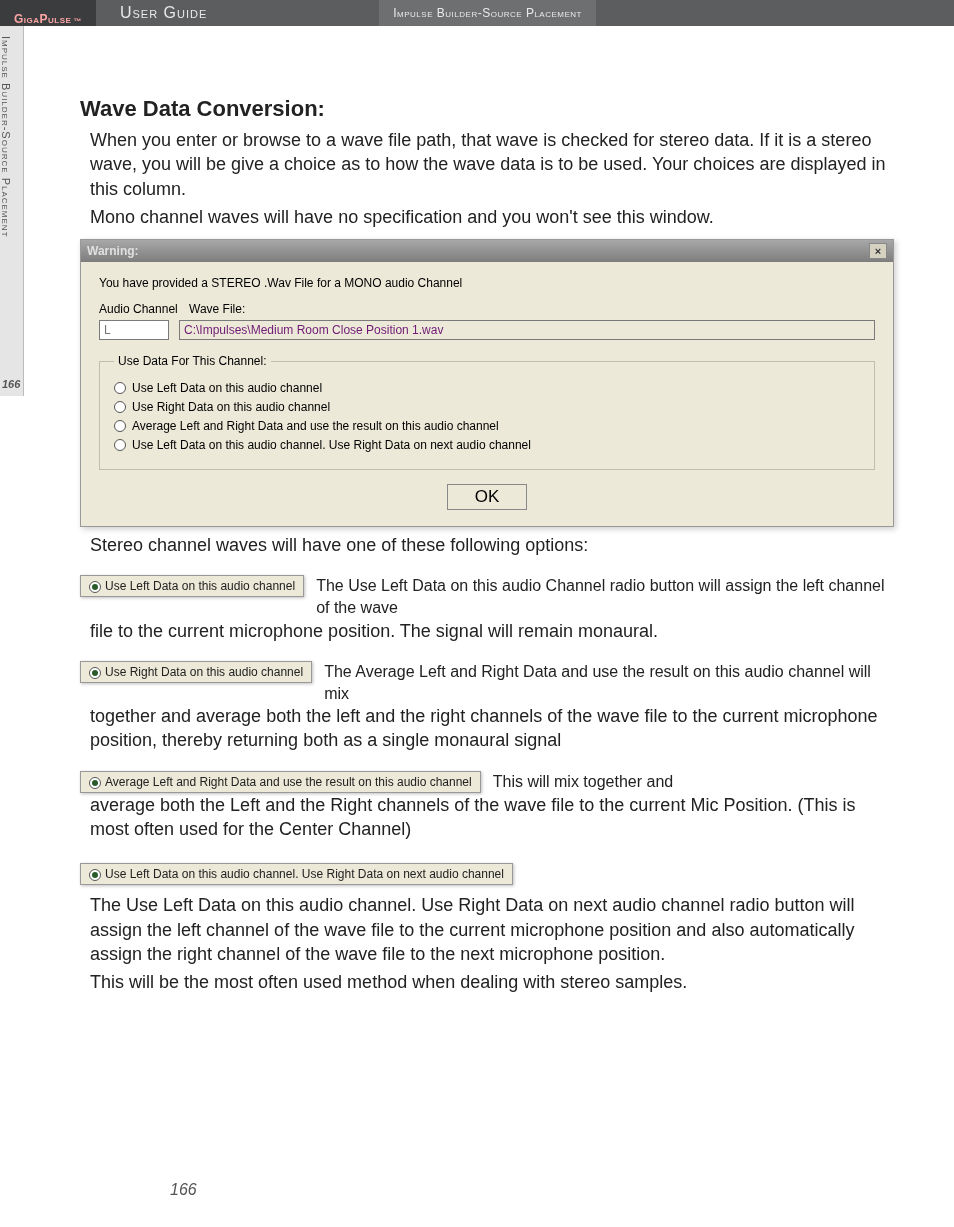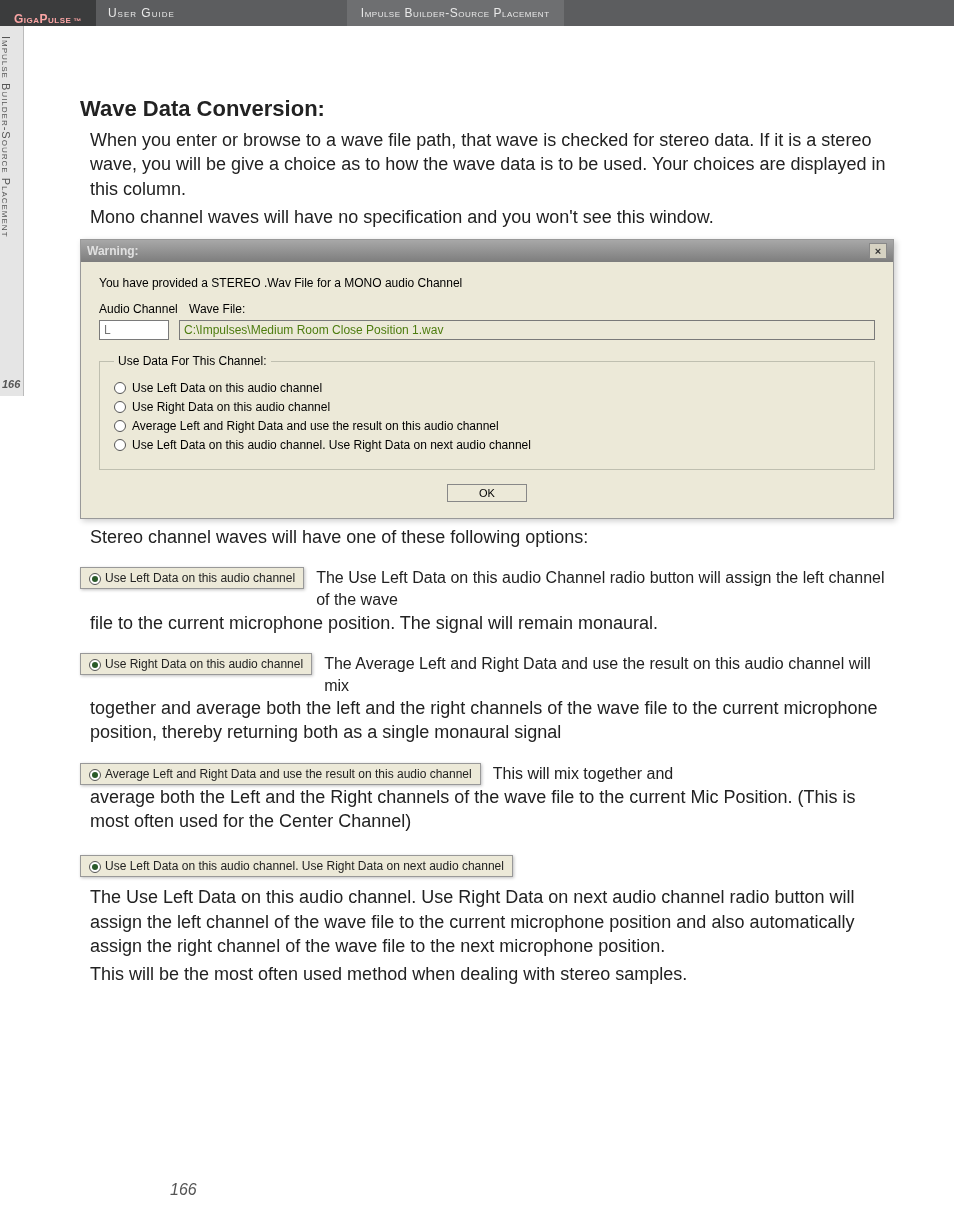--- a/index.html
+++ b/index.html
@@ -1,44 +1,44 @@
 <!DOCTYPE html>
 <html><head>
 <meta charset="utf-8">
 <style>
   * { box-sizing: border-box; margin: 0; padding: 0; }
   body { width: 954px; height: 1227px; background: #fff; font-family: "Segoe UI", "Myriad Pro", Arial, sans-serif; color: #222; position: relative; }
   .topbar { background: #5c5d5f; color: #e9e9e9; height: 26px; display: flex; align-items: center; }
   .topbar-left { background: #3b3c3d; color: #fca5a5; font-weight: 700; padding: 0 14px; height: 100%; display: flex; align-items: flex-end; font-size: 12px; letter-spacing: 0.5px; font-variant: small-caps; }
   .topbar-left .tm { font-size: 8px; vertical-align: top; margin-left: 2px; }
-  .topbar-mid { padding: 0 12px; font-size: 12px; letter-spacing: 1px; font-variant: small-caps; }
+  .topbar-mid { padding: 0 12px; font-size: 16px; letter-spacing: 1px; font-variant: small-caps; margin-left: 12px; }
   .topbar-right { background: #6e6f71; padding: 0 14px; height: 100%; display: flex; align-items: center; font-size: 12px; letter-spacing: 0.5px; font-variant: small-caps; margin-left: 160px; }
   .side-tab { position: absolute; left: 0; top: 26px; width: 24px; height: 370px; background: #e5e5e5; border-right: 1px solid #bbb; }
   .side-tab .vtext { writing-mode: vertical-rl; text-orientation: mixed; font-variant: small-caps; font-size: 11px; letter-spacing: 1px; color: #555; padding-top: 10px; padding-right: 4px; }
   .side-tab .pagenum { position: absolute; bottom: 6px; left: 2px; font-size: 11px; font-style: italic; font-weight: 700; color: #555; }
   .content { margin-left: 80px; margin-right: 60px; padding-top: 70px; }
   h2.section { font-size: 22px; font-weight: 700; margin-bottom: 6px; }
   p.body { font-size: 18px; line-height: 1.35; margin-bottom: 4px; margin-left: 10px; }
   .dialog { border: 1px solid #999; box-shadow: 2px 2px 6px rgba(0,0,0,0.2); margin: 10px 0 6px 0; background: #ece9d8; font-family: Tahoma, sans-serif; font-size: 12px; color: #000; }
   .dialog-title { background: linear-gradient(#a8a8a8,#7d7d7d); color: #e0e0e0; font-size: 12px; padding: 3px 6px; display: flex; justify-content: space-between; align-items: center; font-weight: 700; }
   .dialog-title .xbtn { width: 18px; height: 16px; background: #d6d2c2; border: 1px solid #888; color: #333; font-size: 11px; line-height: 14px; text-align: center; }
   .dialog-body { padding: 14px 18px 16px 18px; }
   .dialog-body p.msg { margin-bottom: 12px; font-size: 12px; }
   .field-row { display: flex; gap: 10px; margin-bottom: 4px; font-size: 12px; }
   .field-inputs { display: flex; gap: 10px; margin-bottom: 14px; }
   .ac-input { width: 70px; }
   .wf-input { flex: 1; }
   input.wininput { font-family: Tahoma, sans-serif; font-size: 12px; padding: 2px 4px; border: 1px solid #7a7a7a; background: #fff; color: #757575; width: 100%; }
-  input.wininput.disabled { background: #ece9d8; color: #4d7c0f; }
+  input.wininput.disabled { background: #ece9d8; color: #701a75; }
   fieldset.group { border: 1px solid #bfbfb0; padding: 8px 14px 12px 14px; margin-bottom: 14px; }
   fieldset.group legend { font-size: 12px; padding: 0 4px; }
   .radio-row { display: flex; align-items: center; gap: 6px; margin: 5px 0; font-size: 12px; }
   .radio-dot { width: 12px; height: 12px; border: 1px solid #555; border-radius: 50%; background: #fff; display: inline-block; }
   .okrow { text-align: center; }
-  button.okbtn { font-family: Tahoma, sans-serif; font-size: 11px; width: 80px; padding: 2px 0; background: #ece9d8; border: 1px solid #888; }
+  button.okbtn { font-family: Tahoma, sans-serif; font-size: 17px; width: 80px; padding: 2px 0; background: #ece9d8; border: 1px solid #888; }
   .inline-widget { display: inline-block; border: 1px solid #999; background: #ece9d8; font-family: Tahoma, sans-serif; font-size: 12px; padding: 3px 8px; box-shadow: 1px 1px 3px rgba(0,0,0,0.25); vertical-align: top; }
   .inline-widget .radio-dot { vertical-align: middle; margin-right: 4px; }
   .inline-widget .radio-dot.sel::after { content: ""; display: block; width: 6px; height: 6px; background: #2a5a2a; border-radius: 50%; margin: 2px; }
   .widget-row { display: flex; align-items: flex-start; gap: 12px; margin-top: 18px; }
   .widget-text { flex: 1; font-size: 16px; line-height: 1.35; }
   .widget-full { margin-top: 22px; margin-bottom: 6px; }
   .footer-pn { position: absolute; bottom: 28px; left: 170px; font-style: italic; font-size: 16px; color: #555; }
 </style>
 </head>
 <body>

